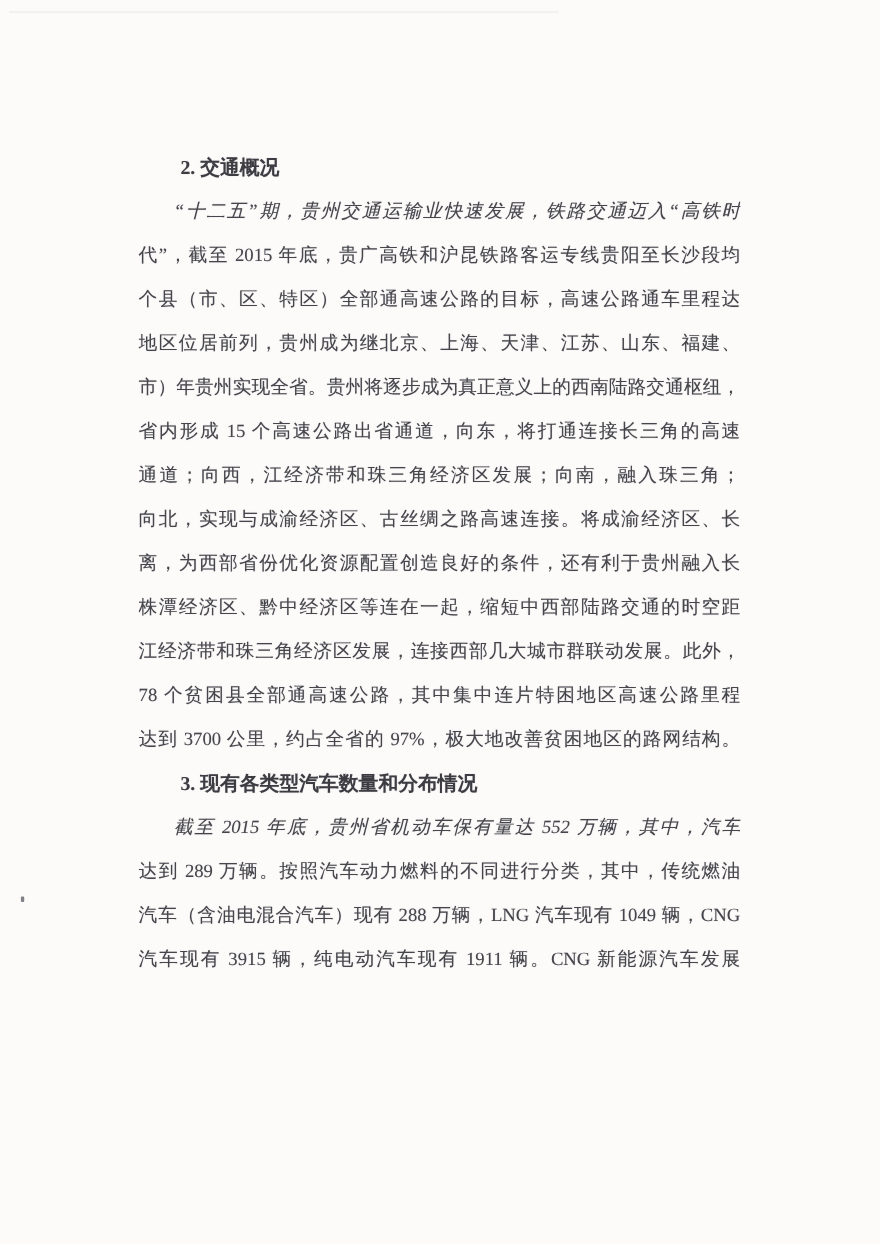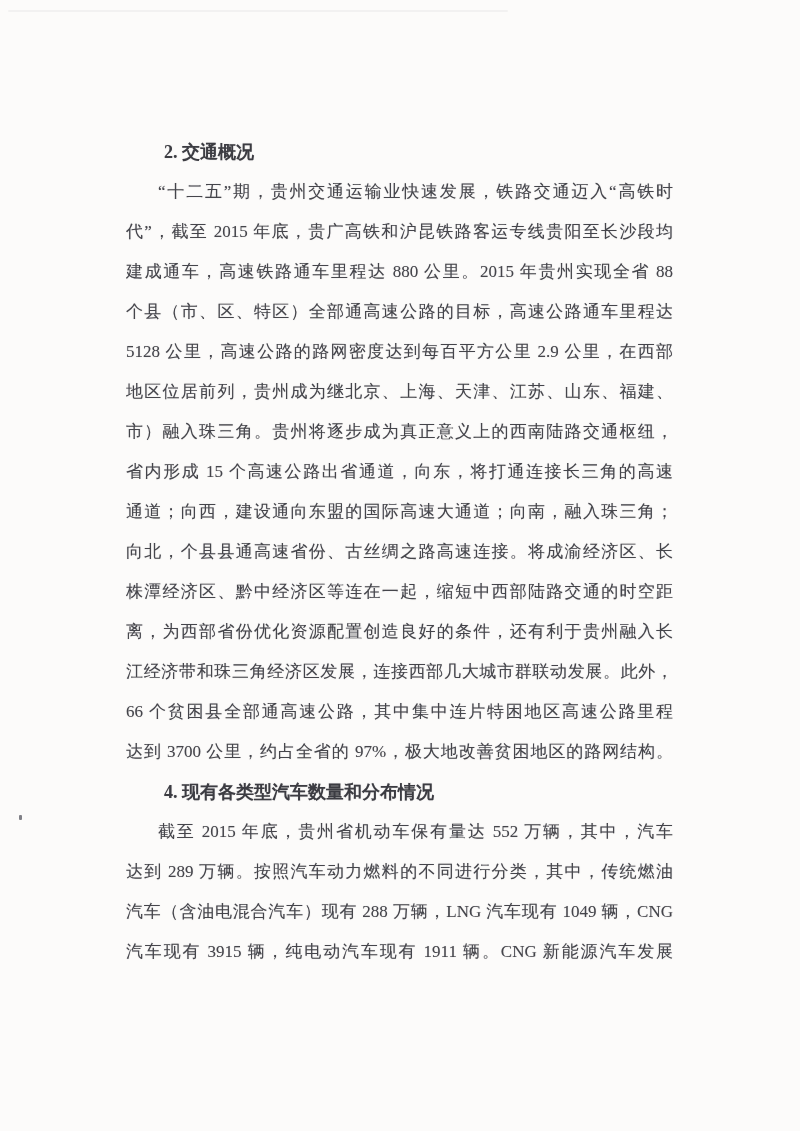--- a/index.html
+++ b/index.html
@@ -44,20 +44,21 @@
   .line.heading {
     font-size: 18px;
     font-weight: 600;
     color: #3c3c42;
     padding-left: 38px;
     text-align: left;
     text-align-last: left;
   }
   .line.indent {
     text-indent: 32px;
+    font-style: italic;
   }
   .page-number {
     position: absolute;
     top: 1006px;
     right: 130px;
     height: 30px;
     line-height: 30px;
     font-size: 17px;
     letter-spacing: 2px;
     color: #4c4c54;
@@ -78,34 +79,32 @@
 <body>
 
 <div class="page">
 
   <div class="scan-smudge-top"></div>
 
   <main class="content">
     <div class="line heading">2. 交通概况</div>
     <div class="line body indent">“十二五”期，贵州交通运输业快速发展，铁路交通迈入“高铁时</div>
     <div class="line body">代”，截至 2015 年底，贵广高铁和沪昆铁路客运专线贵阳至长沙段均</div>
-    <div class="line body">建成通车，高速铁路通车里程达 880 公里。2015 年贵州实现全省 88</div>
     <div class="line body">个县（市、区、特区）全部通高速公路的目标，高速公路通车里程达</div>
-    <div class="line body">5128 公里，高速公路的路网密度达到每百平方公里 2.9 公里，在西部</div>
     <div class="line body">地区位居前列，贵州成为继北京、上海、天津、江苏、山东、福建、</div>
-    <div class="line body">市）融入珠三角。贵州将逐步成为真正意义上的西南陆路交通枢纽，</div>
+    <div class="line body">市）年贵州实现全省。贵州将逐步成为真正意义上的西南陆路交通枢纽，</div>
     <div class="line body">省内形成 15 个高速公路出省通道，向东，将打通连接长三角的高速</div>
-    <div class="line body">通道；向西，建设通向东盟的国际高速大通道；向南，融入珠三角；</div>
-    <div class="line body">向北，个县县通高速省份、古丝绸之路高速连接。将成渝经济区、长</div>
+    <div class="line body">通道；向西，江经济带和珠三角经济区发展；向南，融入珠三角；</div>
+    <div class="line body">向北，实现与成渝经济区、古丝绸之路高速连接。将成渝经济区、长</div>
+    <div class="line body">离，为西部省份优化资源配置创造良好的条件，还有利于贵州融入长</div>
     <div class="line body">株潭经济区、黔中经济区等连在一起，缩短中西部陆路交通的时空距</div>
-    <div class="line body">离，为西部省份优化资源配置创造良好的条件，还有利于贵州融入长</div>
     <div class="line body">江经济带和珠三角经济区发展，连接西部几大城市群联动发展。此外，</div>
-    <div class="line body">66 个贫困县全部通高速公路，其中集中连片特困地区高速公路里程</div>
+    <div class="line body">78 个贫困县全部通高速公路，其中集中连片特困地区高速公路里程</div>
     <div class="line body">达到 3700 公里，约占全省的 97%，极大地改善贫困地区的路网结构。</div>
-    <div class="line heading">4. 现有各类型汽车数量和分布情况</div>
+    <div class="line heading">3. 现有各类型汽车数量和分布情况</div>
     <div class="line body indent">截至 2015 年底，贵州省机动车保有量达 552 万辆，其中，汽车</div>
     <div class="line body">达到 289 万辆。按照汽车动力燃料的不同进行分类，其中，传统燃油</div>
     <div class="line body">汽车（含油电混合汽车）现有 288 万辆，LNG 汽车现有 1049 辆，CNG</div>
     <div class="line body">汽车现有 3915 辆，纯电动汽车现有 1911 辆。CNG 新能源汽车发展</div>
   </main>
 
   <div class="speck"></div>
 
   <div class="page-number">— 7 —</div>
 

